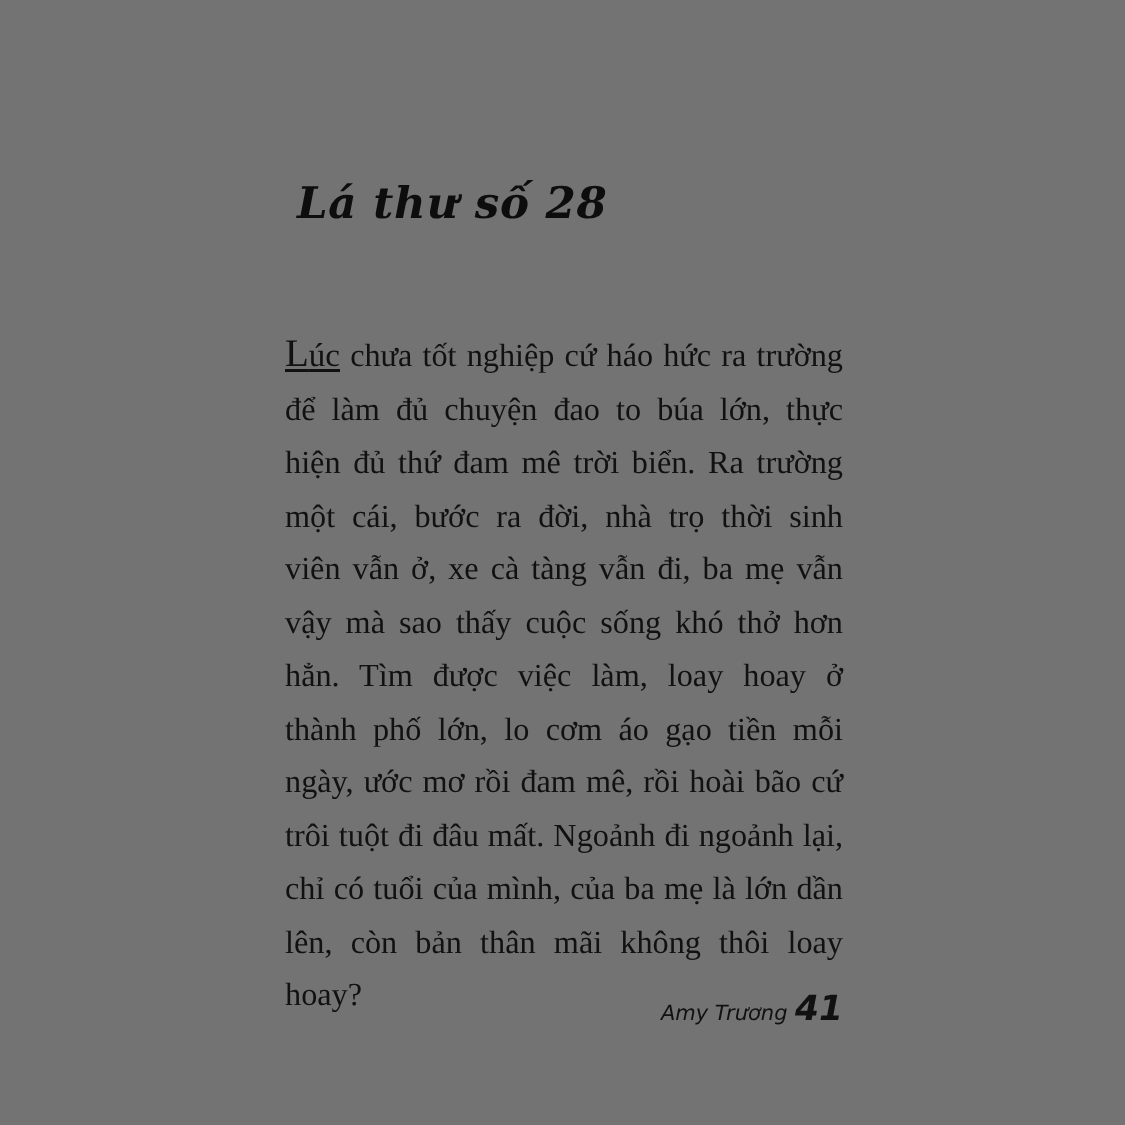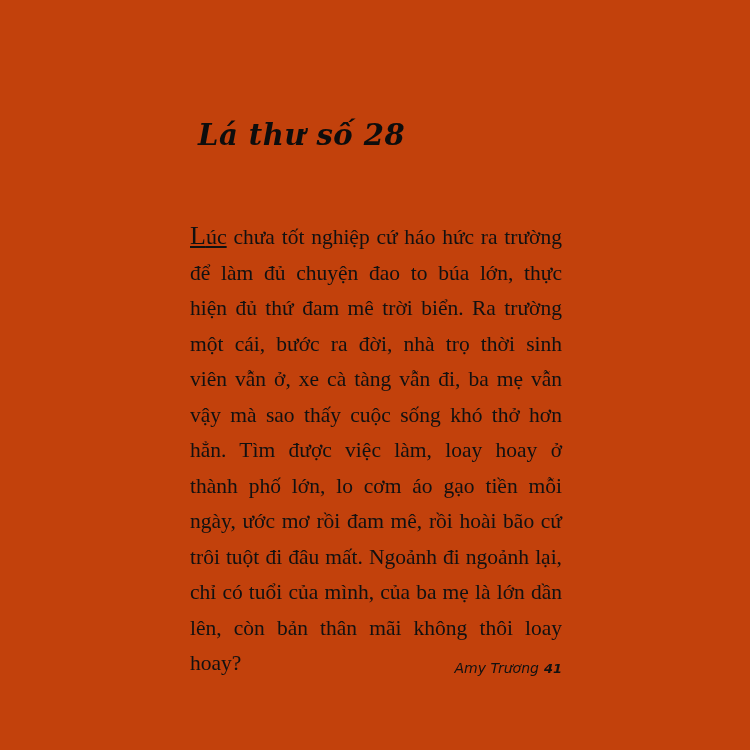--- a/index.html
+++ b/index.html
@@ -10,21 +10,21 @@
     width: 750px;
     height: 750px;
     background: #ffffff;
     font-family: "Liberation Serif", serif;
     overflow: hidden;
   }
   .page {
     position: relative;
     width: 750px;
     height: 750px;
-    background: #c2410c;
+    background: #737373;
     box-sizing: border-box;
   }
   .page-inner {
     position: absolute;
     left: 190px;
     top: 0;
     width: 380px;
     height: 750px;
   }
   .chapter-title {
@@ -67,21 +67,21 @@
     text-align: right;
     font-family: "DejaVu Sans", sans-serif;
     font-style: italic;
     font-size: 14px;
     color: #111111;
   }
   .footer .page-number {
     font-family: "DejaVu Sans", sans-serif;
     font-style: italic;
     font-weight: bold;
-    font-size: 13px;
+    font-size: 23px;
     margin-left: 5px;
   }
 </style>
 </head>
 <body>
 
 <div class="page">
   <div class="page-inner">
 
     <div class="chapter-title">Lá thư số 28</div>

